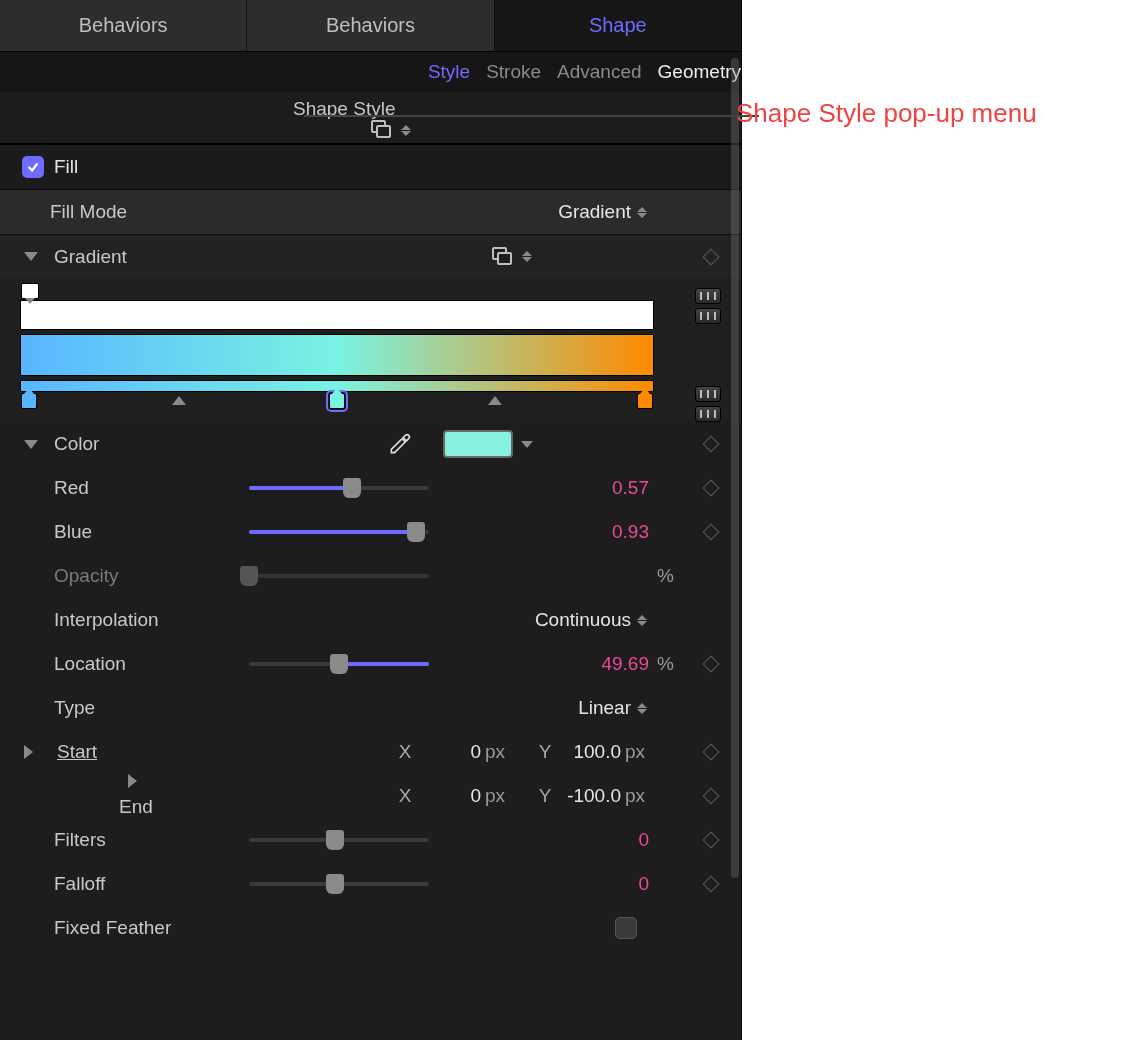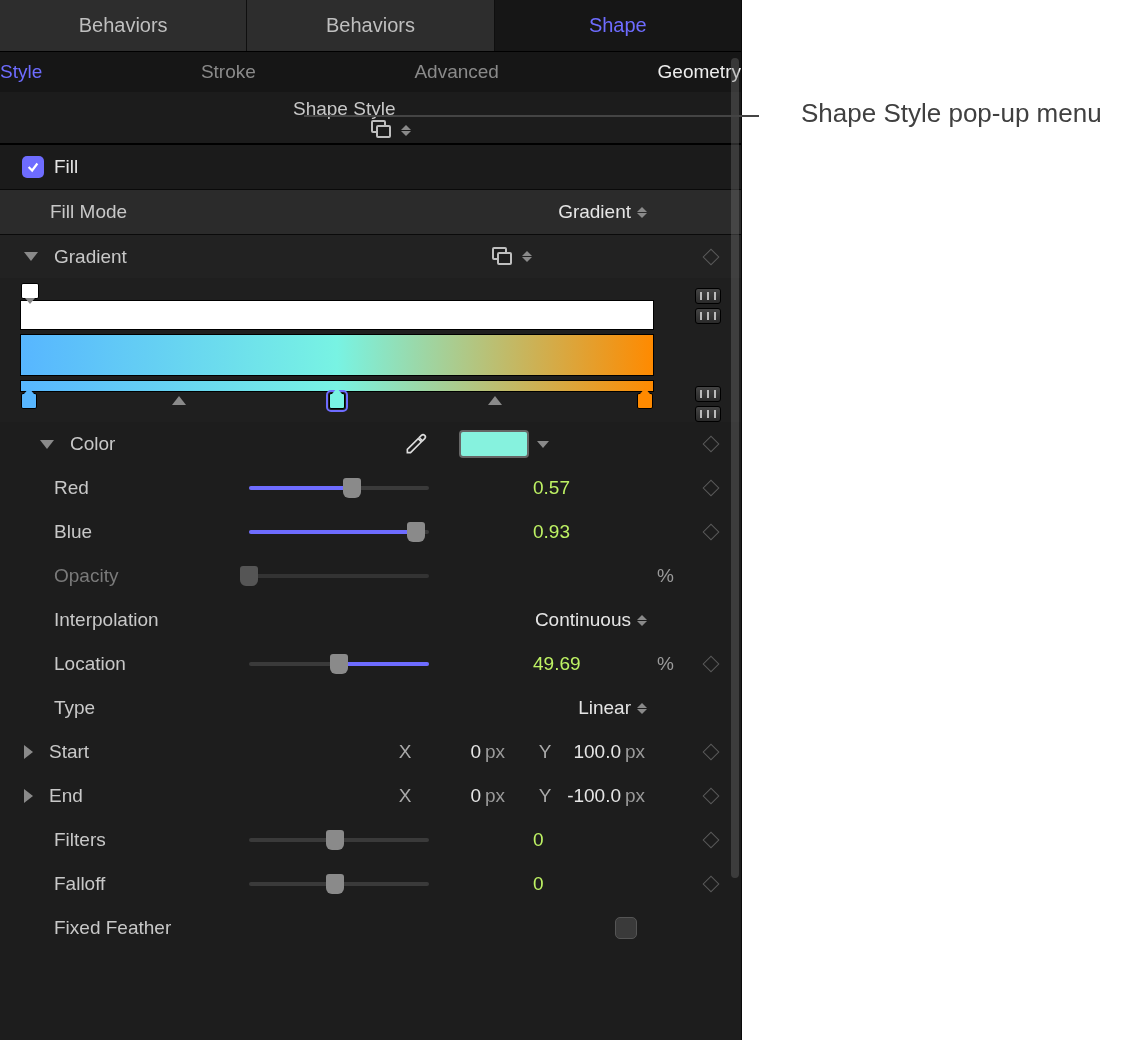--- a/index.html
+++ b/index.html
@@ -36,42 +36,42 @@
     font-size: 20px;
     border-right: 1px solid #0f0f0f;
     cursor: pointer;
   }
   .top-tab:last-child { border-right: none; }
   .top-tab.active { color: #6e6cff; background: #161616; font-weight: 500; }
   
   .sub-tabs {
     display: flex;
     align-items: center;
-    justify-content: space-between;
+    justify-content: flex-end;
     gap: 16px;
     height: 40px;
     background: #161616;
     font-size: 19px;
   }
   .sub-tab { color: #8a8a8a; cursor: pointer; }
   .sub-tab.active-style { color: #6e6cff; }
   .sub-tab.active-geom { color: #ededed; }
   
   .row {
     display: flex;
     align-items: center;
     height: 44px;
     padding: 0 10px 0 20px;
     font-size: 19px;
   }
   .row.light { background: #2b2b2b; }
   .label-col { width: 220px; color: #c8c8c8; display: flex; align-items: center; gap: 8px; }
   .label-col.dim { color: #7a7a7a; }
   .mid-col { flex: 1; display:flex; align-items:center; }
-  .val-col { width: 120px; color: #bef264; padding-right: 4px; }
+  .val-col { width: 120px; text-align: right; color: #ec4899; padding-right: 4px; }
   .unit-col { width: 38px; text-align: left; color: #9a9a9a; padding-left: 4px; }
   .kf-col { width: 40px; display: flex; align-items: center; justify-content: center; }
   
   .tri-right, .tri-down { display:inline-block; }
   .tri-right { width:0; height:0; border-top:7px solid transparent; border-bottom:7px solid transparent; border-left:9px solid #8a8a8a; }
   .tri-down { width:0; height:0; border-left:7px solid transparent; border-right:7px solid transparent; border-top:9px solid #8a8a8a; }
   
   .diamond { width:12px; height:12px; transform: rotate(45deg); border:1px solid #5a5a5a; background: transparent; }
   
   .chk {
@@ -132,21 +132,21 @@
   .popup-text { color:#e5e5e5; }
   
   .xy-col { display:flex; align-items:center; gap:4px; }
   .xy-label { color:#aaa; width:20px; text-align:center;}
   .xy-val { width:62px; text-align:right; color:#e5e5e5;}
   .xy-unit { color:#9a9a9a; width:28px;}
   
   .scrollbar { position:absolute; top:58px; right:2px; width:8px; height:820px; background: rgba(120,120,120,0.35); border-radius:4px;}
   
   .callout-line { position:absolute; top:115px; left:304px; width:455px; height:2px; background:#444; }
-  .callout-text { position:absolute; top:98px; left:801px; font-size:26px; color:#404040; }
+  .callout-text { position:absolute; top:98px; left:736px; font-size:26px; color:#ef4444; }
   
   .fill-header { display:flex; align-items:center; height:46px; padding:0 10px 0 22px; background:#1b1b1b; border-top:1px solid #000; border-bottom:1px solid #0a0a0a;}
   .fill-header .label { color:#e5e5e5; font-size:19px; }
   
   .grad-header { display:flex; align-items:center; height:44px; padding:0 10px 0 24px; background:#222; border-top:1px solid #0a0a0a;}
   .grad-header .label-col { width:468px; }
   .popup-select { display:flex; align-items:center; justify-content:flex-end; flex:1; padding-right:4px;}
   .indent1 { padding-left:50px !important; }
   .indent2 { padding-left:54px !important; }
 </style>
@@ -266,21 +266,21 @@
         </div>
       <div class="dist-btn">
           <span></span>
           <span></span>
           <span></span>
         </div>
     </div>
     <div style="height:22px;"></div>
   </div>
 
-  <div class="row" style="padding-left:40px;gap:23px;">
+  <div class="row" style="padding-left:24px;gap:23px;">
     <div class="label-col" style="width:340px;">
       <span class="tri-down"></span>
       <span style="margin-left:8px;">Color</span>
     </div>
     <div style="display:flex; align-items:center; gap:30px;">
       <span class="eyedrop">
         <svg viewBox="0 0 24 24">
             <path d="M4 20 4 17 14 7l3 3L7 20z"></path>
             <path d="M15 6l3 3 2-2a2 2 0 0 0-3-3z"></path>
           </svg>
@@ -392,39 +392,39 @@
           <span class="dn"></span>
         </span>
     </div>
     <div class="kf-col"></div>
     <div style="width:40px"></div>
   </div>
 
   <div class="row" style="padding-left:24px;">
     <div class="label-col" style="width:216px;">
       <span class="tri-right"></span>
-      <span style="margin-left:8px;">Start</span>
+      <span style="margin-left:16px;text-decoration:underline;">Start</span>
     </div>
     <div class="xy-col" style="flex:1; justify-content:flex-end;">
       <span class="xy-label">X</span>
       <span class="xy-val">0</span>
       <span class="xy-unit">px</span>
       <span style="width:14px;"></span>
       <span class="xy-label">Y</span>
       <span class="xy-val">100.0</span>
       <span class="xy-unit">px</span>
     </div>
     <div style="width:38px"></div>
     <div class="kf-col">
         <span class="diamond"></span>
       </div>
   </div>
 
   <div class="row" style="padding-left:24px;">
-    <div class="label-col" style="width:216px;">
+    <div class="label-col" style="width:216px;flex-direction:column;">
       <span class="tri-right"></span>
       <span style="margin-left:8px;">End</span>
     </div>
     <div class="xy-col" style="flex:1; justify-content:flex-end;">
       <span class="xy-label">X</span>
       <span class="xy-val">0</span>
       <span class="xy-unit">px</span>
       <span style="width:14px;"></span>
       <span class="xy-label">Y</span>
       <span class="xy-val">-100.0</span>

